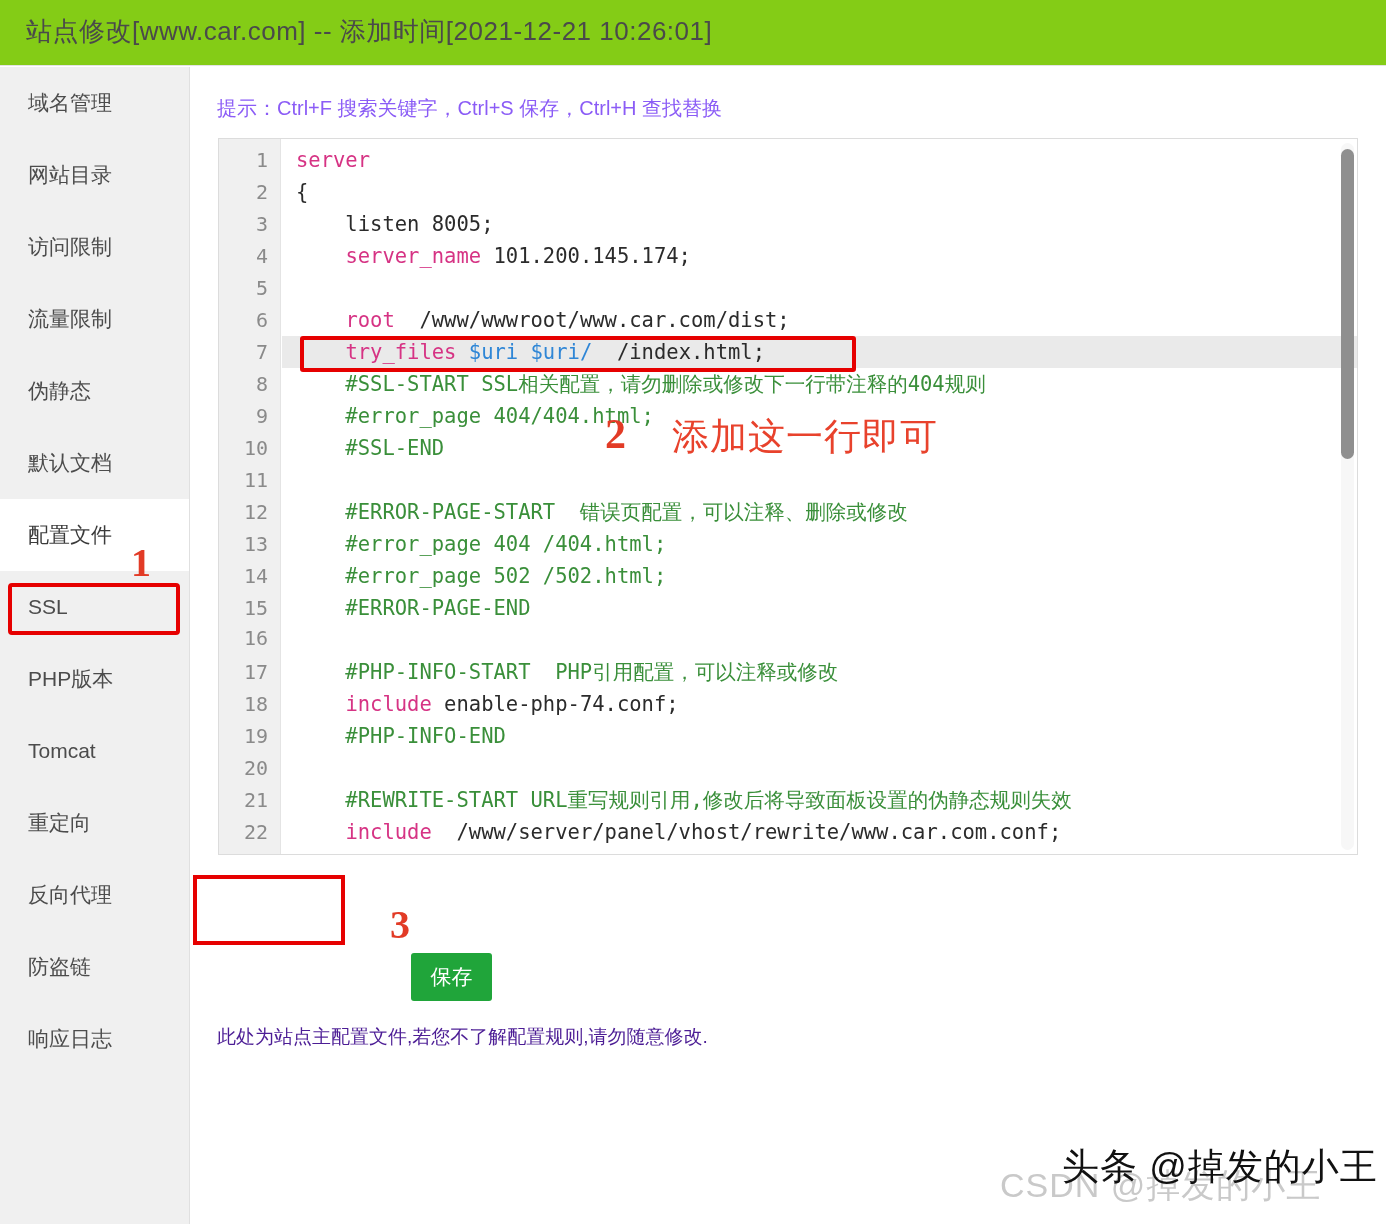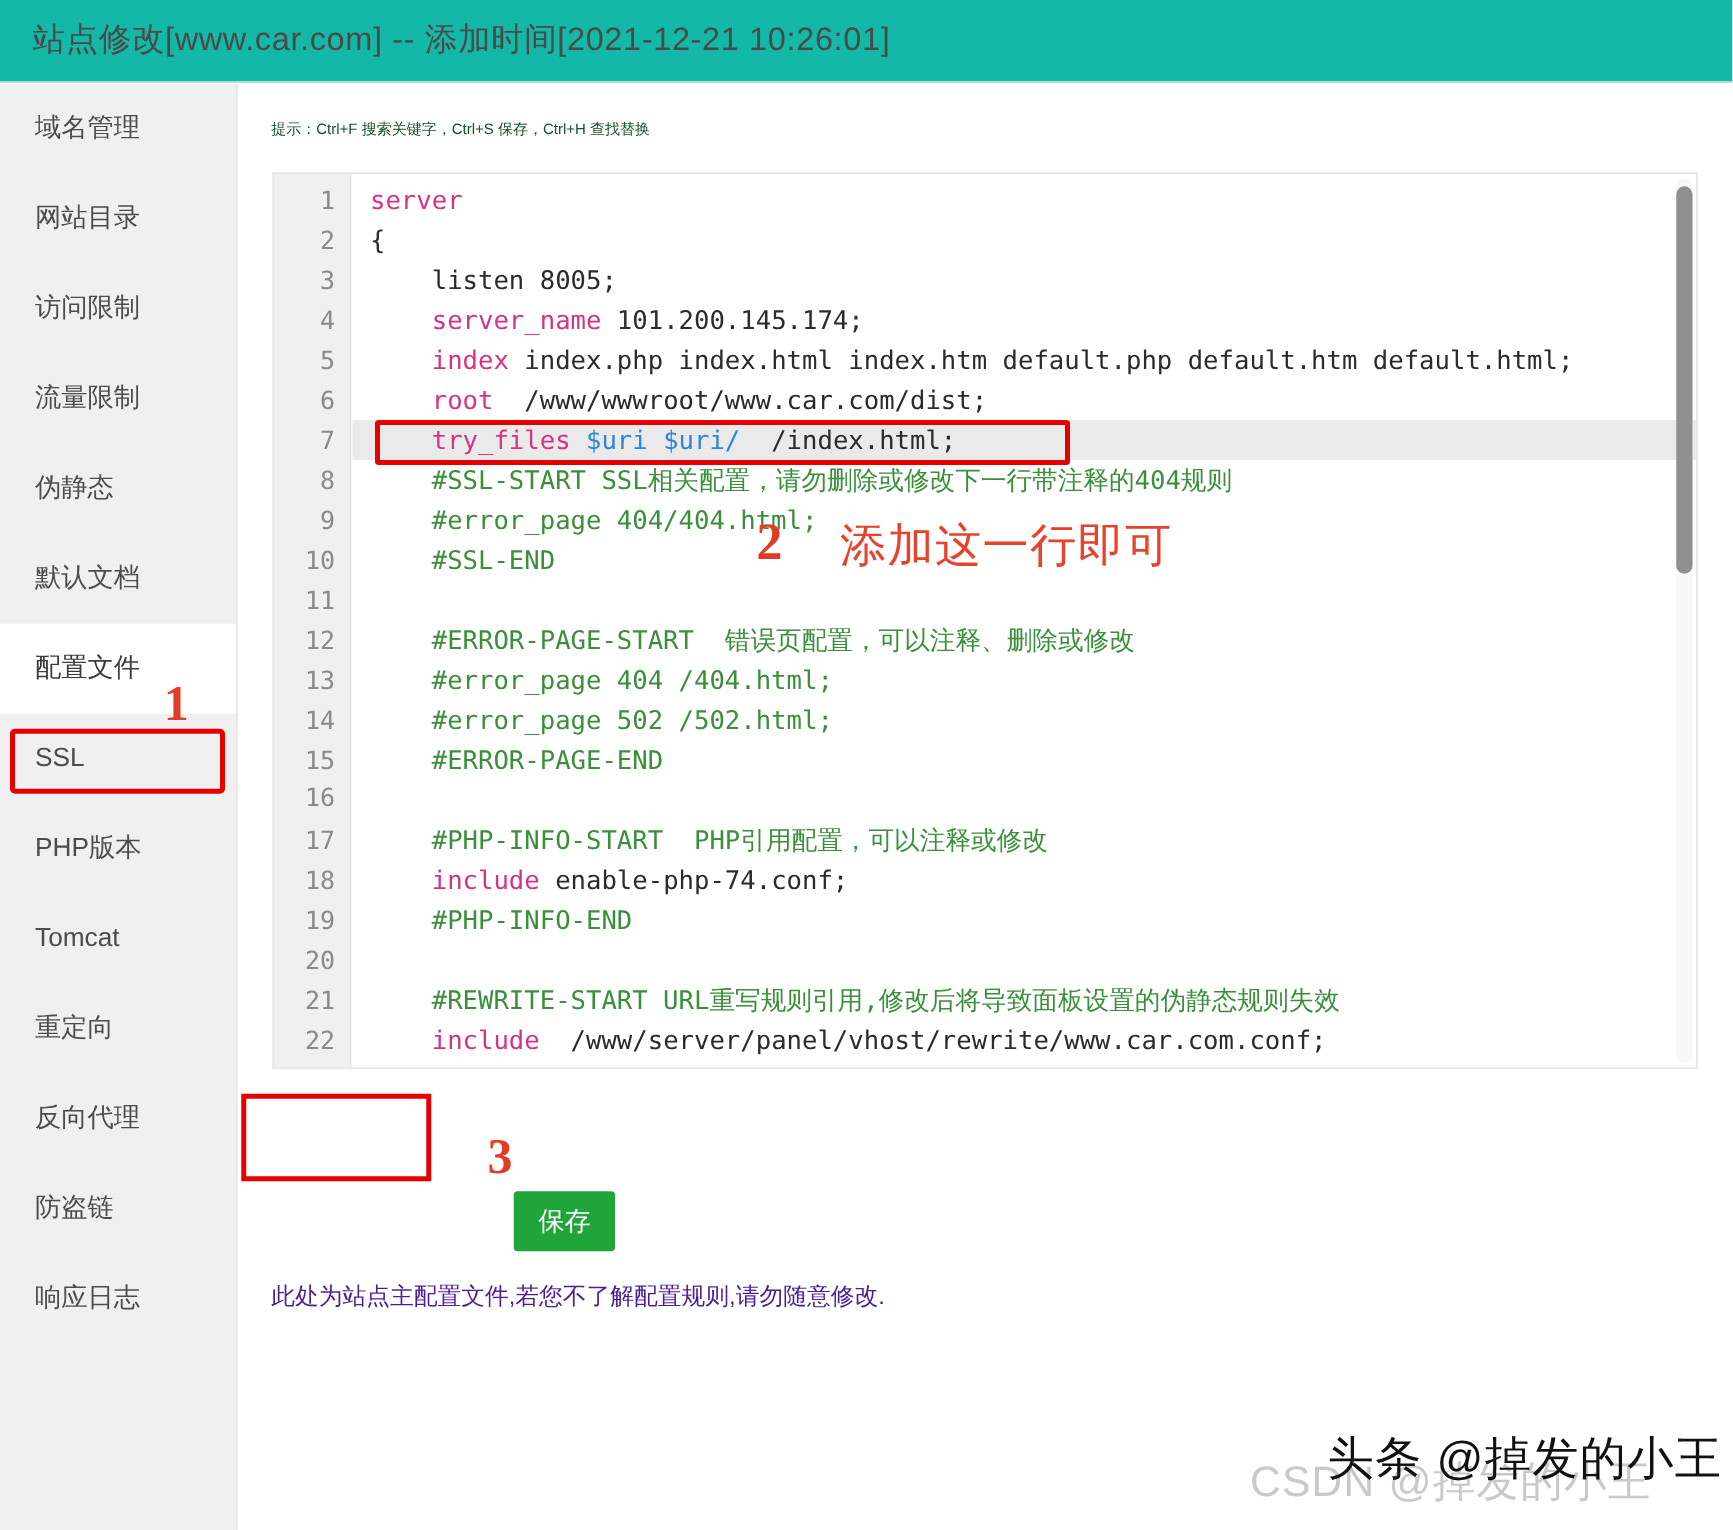--- a/index.html
+++ b/index.html
@@ -14,21 +14,21 @@
     overflow: hidden;
     font-family: "Liberation Sans", "DejaVu Sans", sans-serif;
     color: #333;
   }
 
   
   .titlebar {
     position: absolute;
     left: 0; top: 0;
     width: 1386px; height: 66px;
-    background: #14b8a6;
+    background: #84cc16;
     border-bottom: 1px solid #e3e3e3;
     box-sizing: border-box;
   }
   .titlebar-text {
     position: absolute;
     left: 26px; top: 14px;
     font-size: 26px;
     color: #4a4a4a;
     letter-spacing: .5px;
     white-space: nowrap;
@@ -85,22 +85,22 @@
   .main {
     position: absolute;
     left: 191px; top: 67px;
     width: 1195px;
     height: 1157px;
     background: #ffffff;
   }
   .hint {
     position: absolute;
     left: 26px; top: 28px;
-    font-size: 12px;
-    color: #14532d;
+    font-size: 20px;
+    color: #8b5cf6;
     white-space: nowrap;
   }
 
   
   .editor {
     position: absolute;
     left: 27px; top: 71px;
     width: 1140px;
     height: 717px;
     background: #ffffff;
@@ -289,21 +289,20 @@
         <div class="ln" style="top: 581px;">19</div>
         <div class="ln" style="top: 613px;">20</div>
         <div class="ln" style="top: 645px;">21</div>
         <div class="ln" style="top: 677px;">22</div>
       </div>
     <div class="code-area" id="code-area">
         <div class="cl" style="top: 5px;"><span class="kw">server</span></div>
         <div class="cl" style="top: 37px;"><span class="plain">{</span></div>
         <div class="cl" style="top: 69px;"><span class="plain">    listen 8005;</span></div>
         <div class="cl" style="top: 101px;"><span class="plain">    </span><span class="kw">server_name</span><span class="plain"> 101.200.145.174;</span></div>
-        <div class="cl" style="top: 133px;"><span class="plain">    </span><span class="kw">index</span><span class="plain"> index.php index.html index.htm default.php default.htm default.html;</span></div>
         <div class="cl" style="top: 165px;"><span class="plain">    </span><span class="kw">root</span><span class="plain">  /www/wwwroot/www.car.com/dist;</span></div>
         <div class="row-hl" style="top: 197px;"></div>
         <div class="cl" style="top: 197px;"><span class="plain">    </span><span class="kw">try_files</span><span class="plain"> </span><span class="var">$uri</span><span class="plain"> </span><span class="var">$uri/</span><span class="plain">  /index.html;</span></div>
         <div class="cl" style="top: 229px;"><span class="cmt">    #SSL-START SSL相关配置，请勿删除或修改下一行带注释的404规则</span></div>
         <div class="cl" style="top: 261px;"><span class="cmt">    #error_page 404/404.html;</span></div>
         <div class="cl" style="top: 293px;"><span class="cmt">    #SSL-END</span></div>
         <div class="cl" style="top: 325px;"><span class="plain"></span></div>
         <div class="cl" style="top: 357px;"><span class="cmt">    #ERROR-PAGE-START  错误页配置，可以注释、删除或修改</span></div>
         <div class="cl" style="top: 389px;"><span class="cmt">    #error_page 404 /404.html;</span></div>
         <div class="cl" style="top: 421px;"><span class="cmt">    #error_page 502 /502.html;</span></div>

